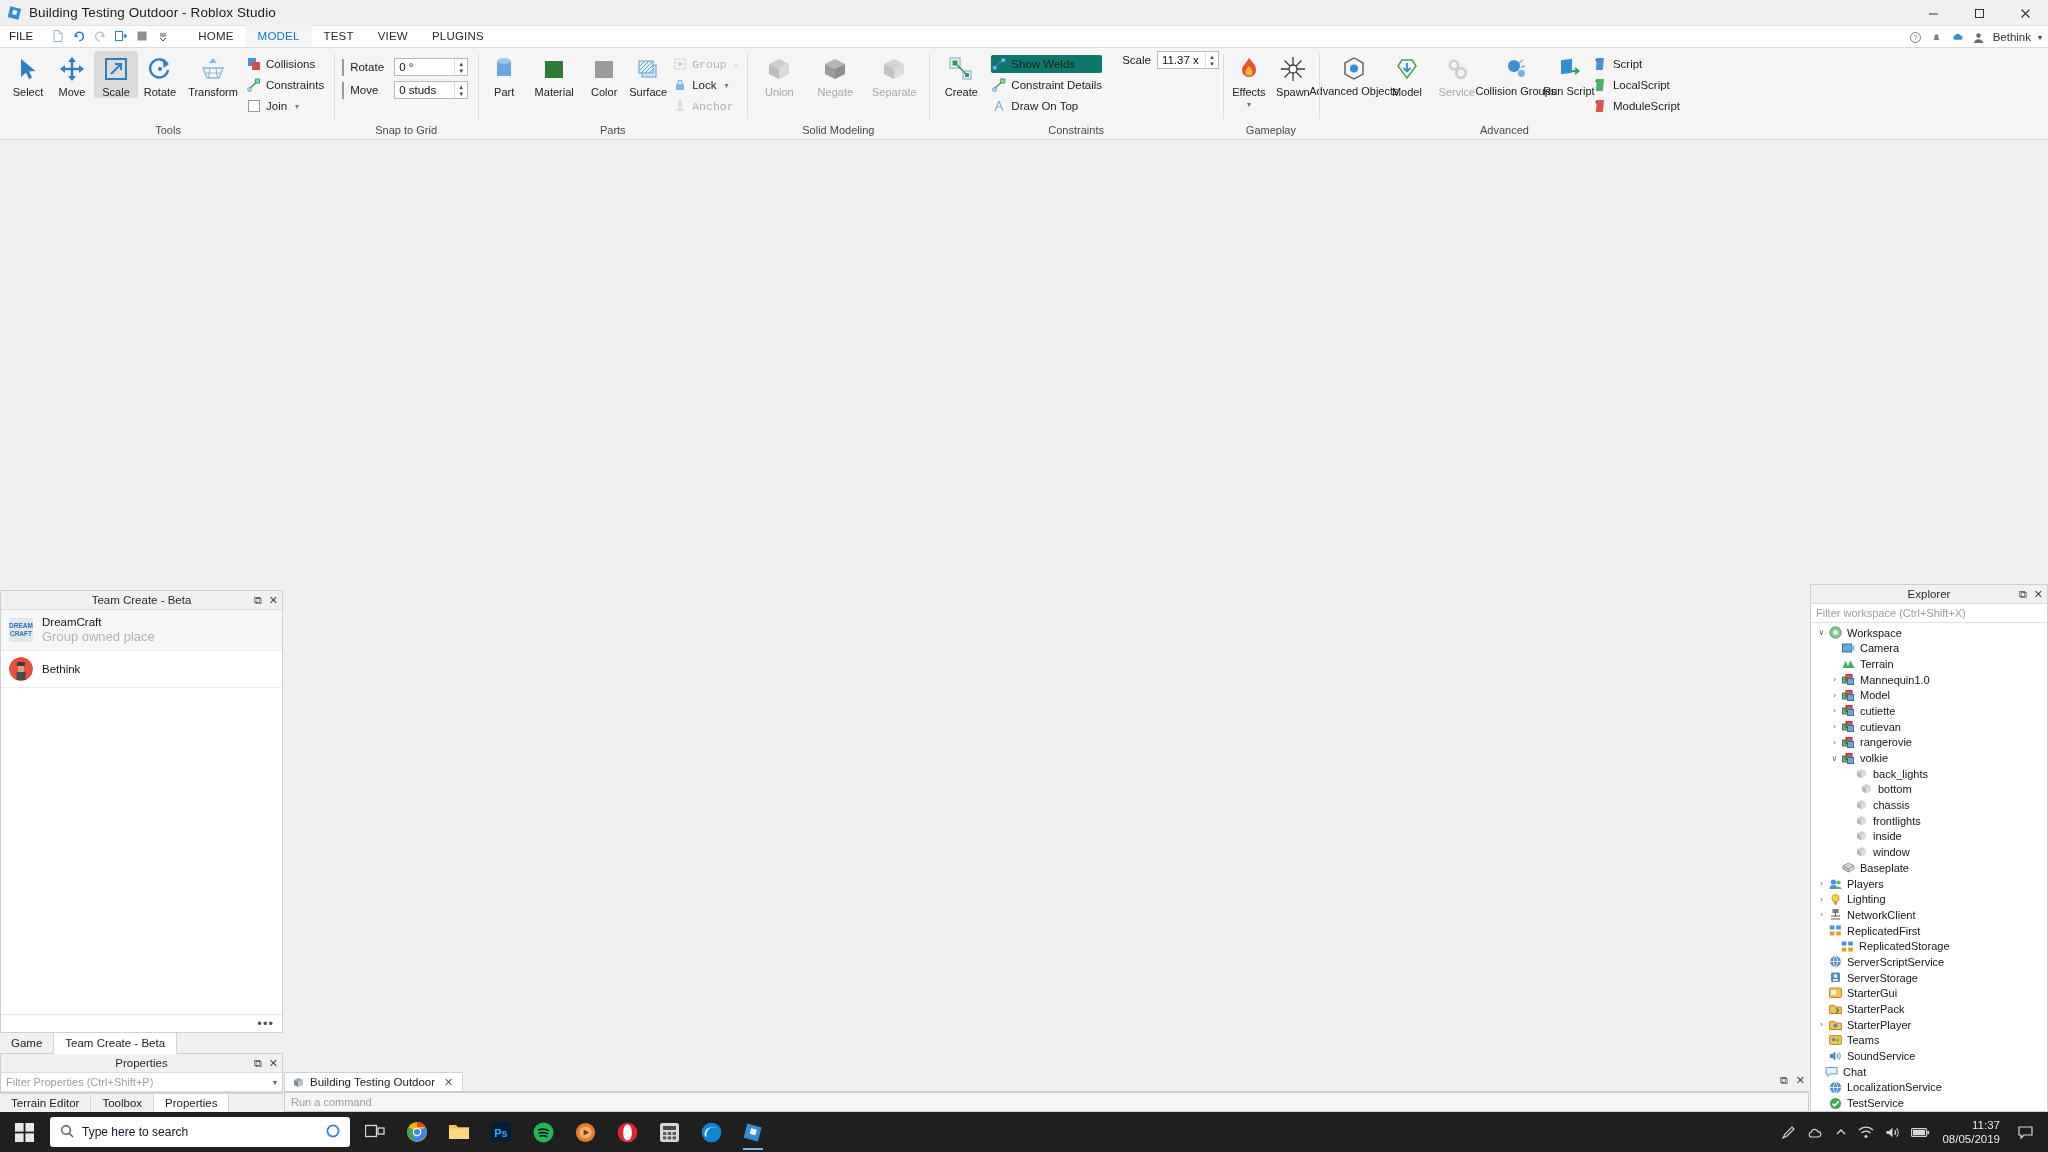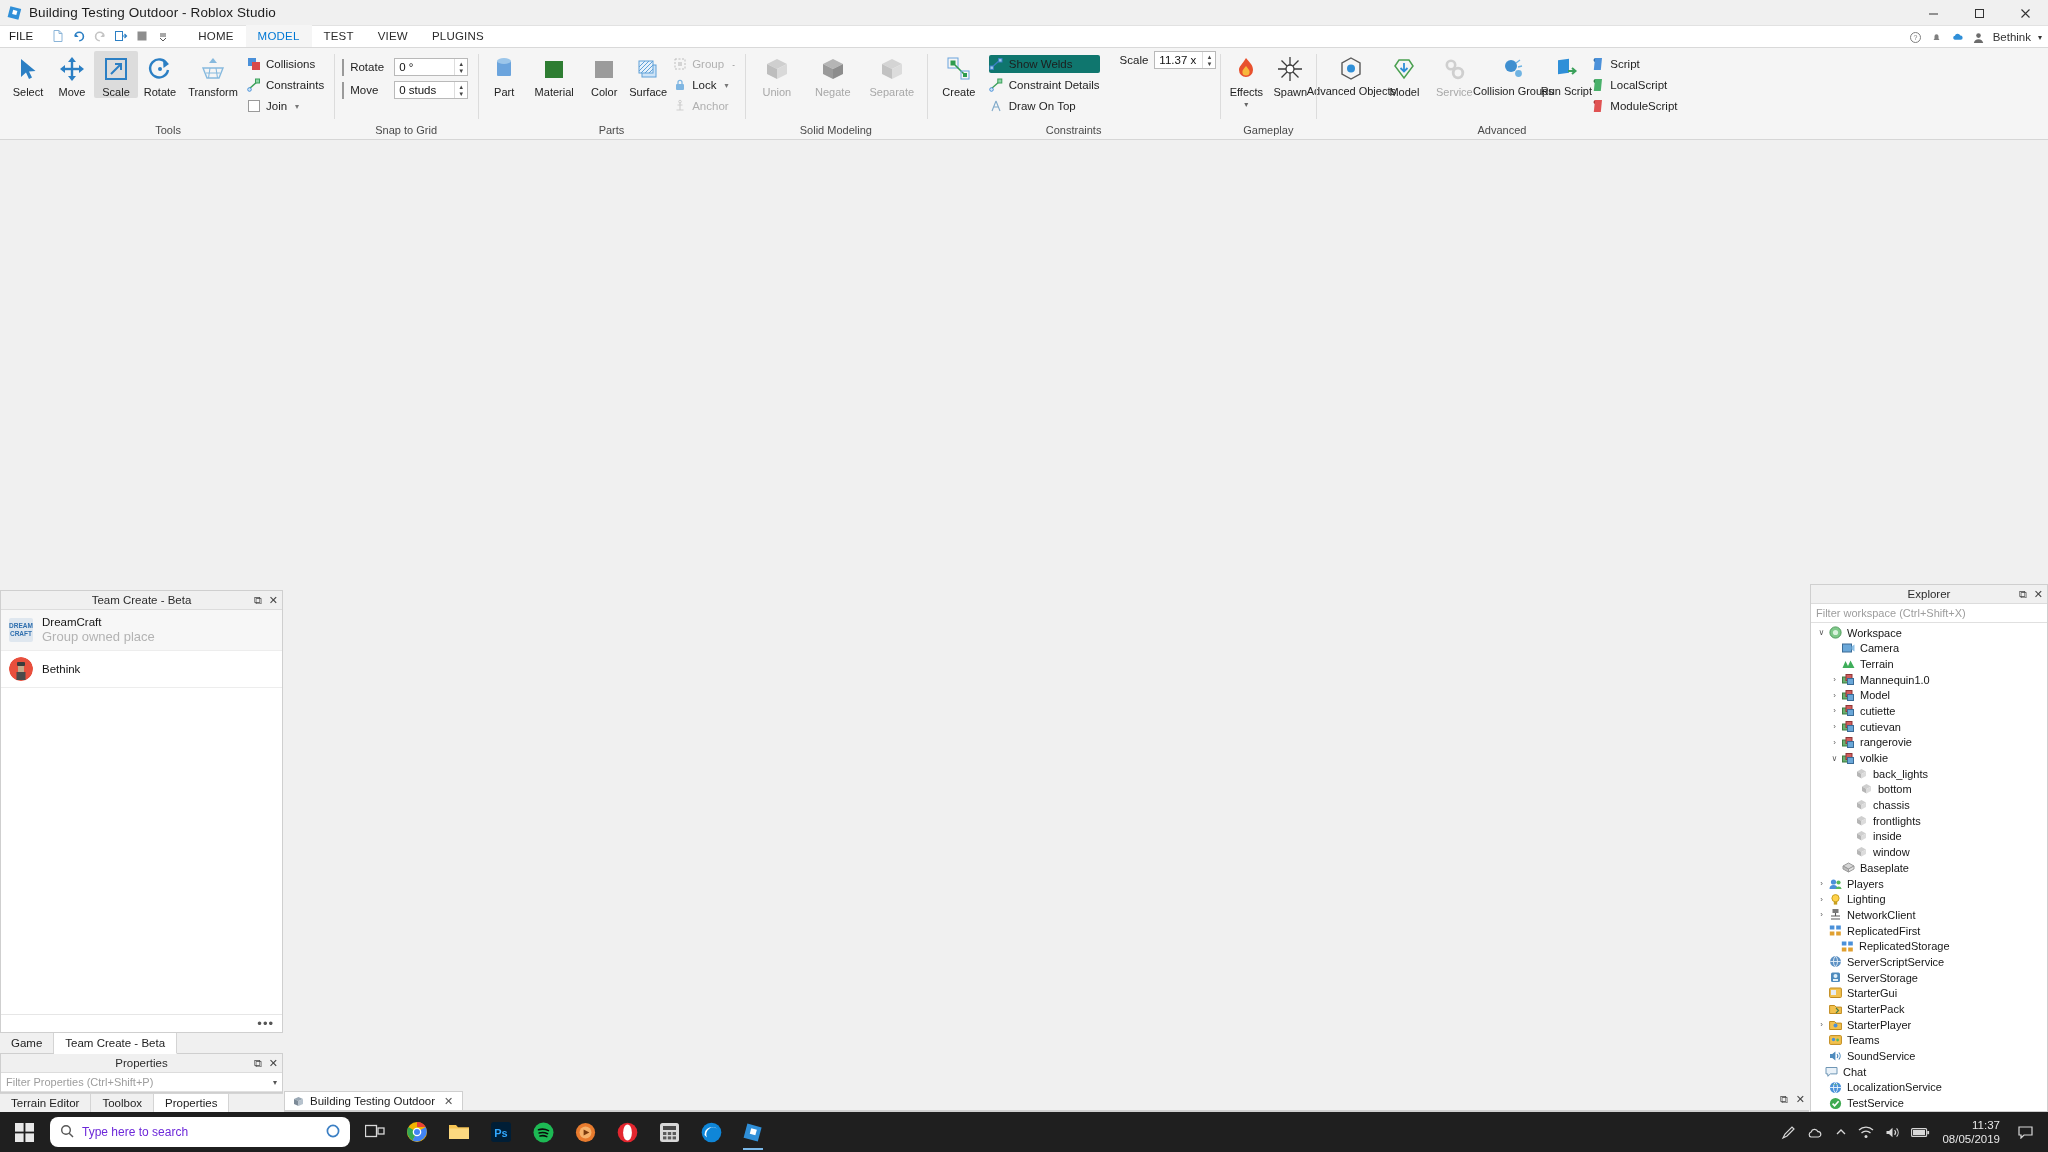--- a/index.html
+++ b/index.html
@@ -75,21 +75,21 @@
   .bigbtn .bi { height: 30px; display: flex; align-items: center; justify-content: center; }
   .bigbtn .bl { font-size: 11px; color: #222; white-space: nowrap; }
   .bigbtn.wide { width: 56px; }
   .bigbtn.xwide { width: 62px; }
   .bigbtn.dim .bl { color: #a8a8a8; }
 
   .chkcol { display: flex; flex-direction: column; gap: 3px; padding: 4px 6px 0 2px; }
   .chkrow { display: flex; align-items: center; gap: 5px; height: 18px; }
   .chkrow .ci { width: 15px; height: 15px; display: flex; align-items: center; justify-content: center; }
   .chkrow .cl { font-size: 11.5px; color: #1d1d1d; white-space: nowrap; }
-  .chkrow .cl.dim { color: #b0b0b0; }
+  .chkrow .cl.dim { color: #b0b0b0; font-family: Liberation Mono, monospace; }
   .chkrow .carrow { font-size: 8px; color: #777; margin-left: 3px; }
   .chkrow.hi { background: #0f766e; border-radius: 2px; padding-right: 4px; }
 
   .cbox { width: 12px; height: 12px; border: 1px solid #9a9a9a; background: #fff; }
 
   .spincol { display: flex; flex-direction: column; gap: 5px; padding: 7px 6px 0 4px; }
   .spinrow { display: flex; align-items: center; gap: 6px; }
   .spinrow .sl { font-size: 11.5px; color: #1c1c1c; width: 38px; }
   .spinfield {
     width: 74px; height: 18px; border: 1px solid #b9b9b9; background: #fff;
@@ -173,22 +173,22 @@
   .btab { font-size: 11.5px; padding: 0 11px; display: flex; align-items: center; color: #222; border-right: 1px solid #d4d4d4; }
   .btab.active { background: #fff; }
 
   
   .taskbar {
     height: 40px; flex: 0 0 40px; background: #1f1f1f; display: flex; align-items: center;
     position: relative; color: #e8e8e8;
   }
   .tb-start { width: 48px; height: 40px; display: flex; align-items: center; justify-content: center; }
   .tb-search {
-    width: 300px; height: 30px; background: #fff; border-radius: 8px; display: flex; align-items: center;
-    gap: 8px; padding: 0 10px; color: #6d28d9; font-size: 12px; margin-left: 2px;
+    width: 300px; height: 30px; background: #fff; border-radius: 3px; display: flex; align-items: center;
+    gap: 8px; padding: 0 10px; color: #0f172a; font-size: 12px; margin-left: 2px;
   }
   .tb-icons { display: flex; align-items: center; gap: 4px; margin-left: 6px; }
   .tb-ic { width: 38px; height: 40px; display: flex; align-items: center; justify-content: center; position: relative; }
   .tb-ic.active::after { content: ""; position: absolute; bottom: 2px; left: 9px; right: 9px; height: 2px; background: #7ab8e8; }
   .tb-right { position: absolute; right: 0; top: 0; height: 40px; display: flex; align-items: center; gap: 12px; padding-right: 10px; }
   .tb-clock { display: flex; flex-direction: column; align-items: flex-end; font-size: 11.5px; line-height: 14px; }
   .tb-sysicons { display: flex; align-items: center; gap: 11px; }
   .tb-sysicons span { display: flex; align-items: center; justify-content: center; }
   .tb-notif { width: 26px; height: 40px; display: flex; align-items: center; justify-content: center; }
 </style>
@@ -976,20 +976,23 @@
           <g transform="translate(1418,30)">
             <circle cx="40" cy="40" r="42" fill="#e9e9e9" opacity="0.55"></circle>
             <polygon points="40,10 70,26 40,42 10,26" fill="#f2f2f2" stroke="#c8c8c8"></polygon>
             <polygon points="10,26 40,42 40,72 10,56" fill="#dcdcdc" stroke="#c8c8c8"></polygon>
             <polygon points="70,26 40,42 40,72 70,56" fill="#cfcfcf" stroke="#c8c8c8"></polygon>
             <text x="40" y="30" font-size="9" text-anchor="middle" fill="#8a8a8a" font-family="Liberation Sans">TOP</text>
           </g>
         </svg>
       </div>
 
+      <div class="cmdbar">
+        <span>Run a command</span>
+      </div>
     </div>
 
     <div class="rightdock">
       <div class="panel" style="flex:1">
         <div class="panel-title">
           <span>Explorer</span>
           <span class="pt-actions">
             <span>⧉</span>
             <span>✕</span>
           </span>

